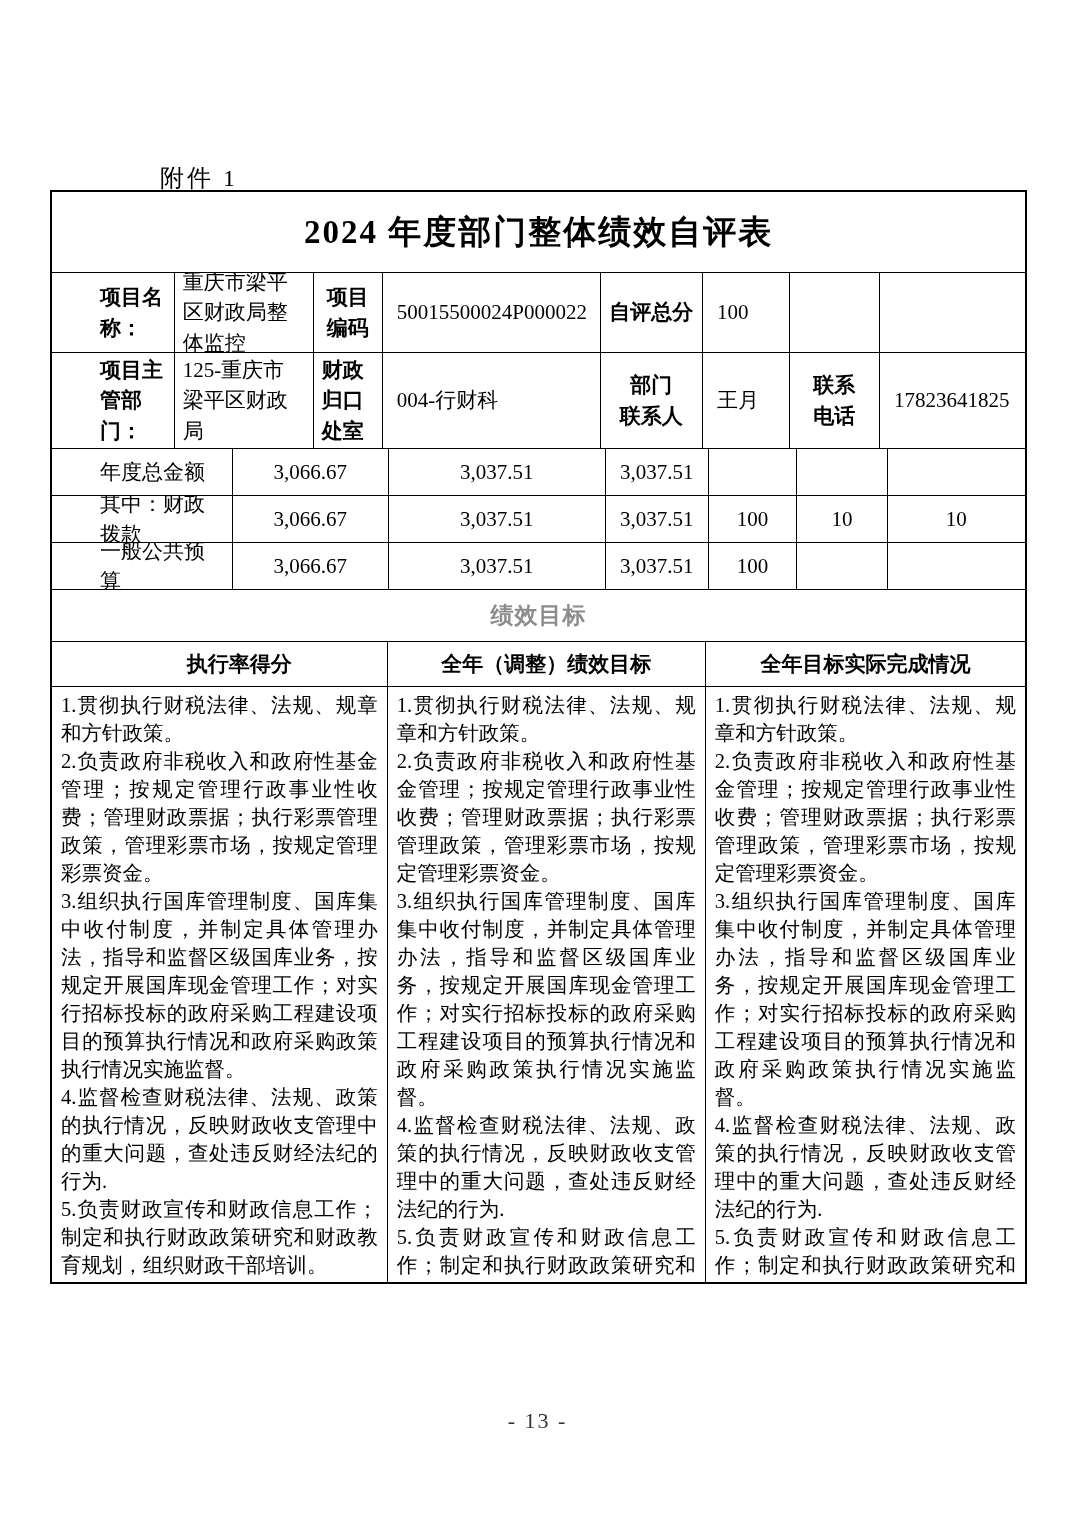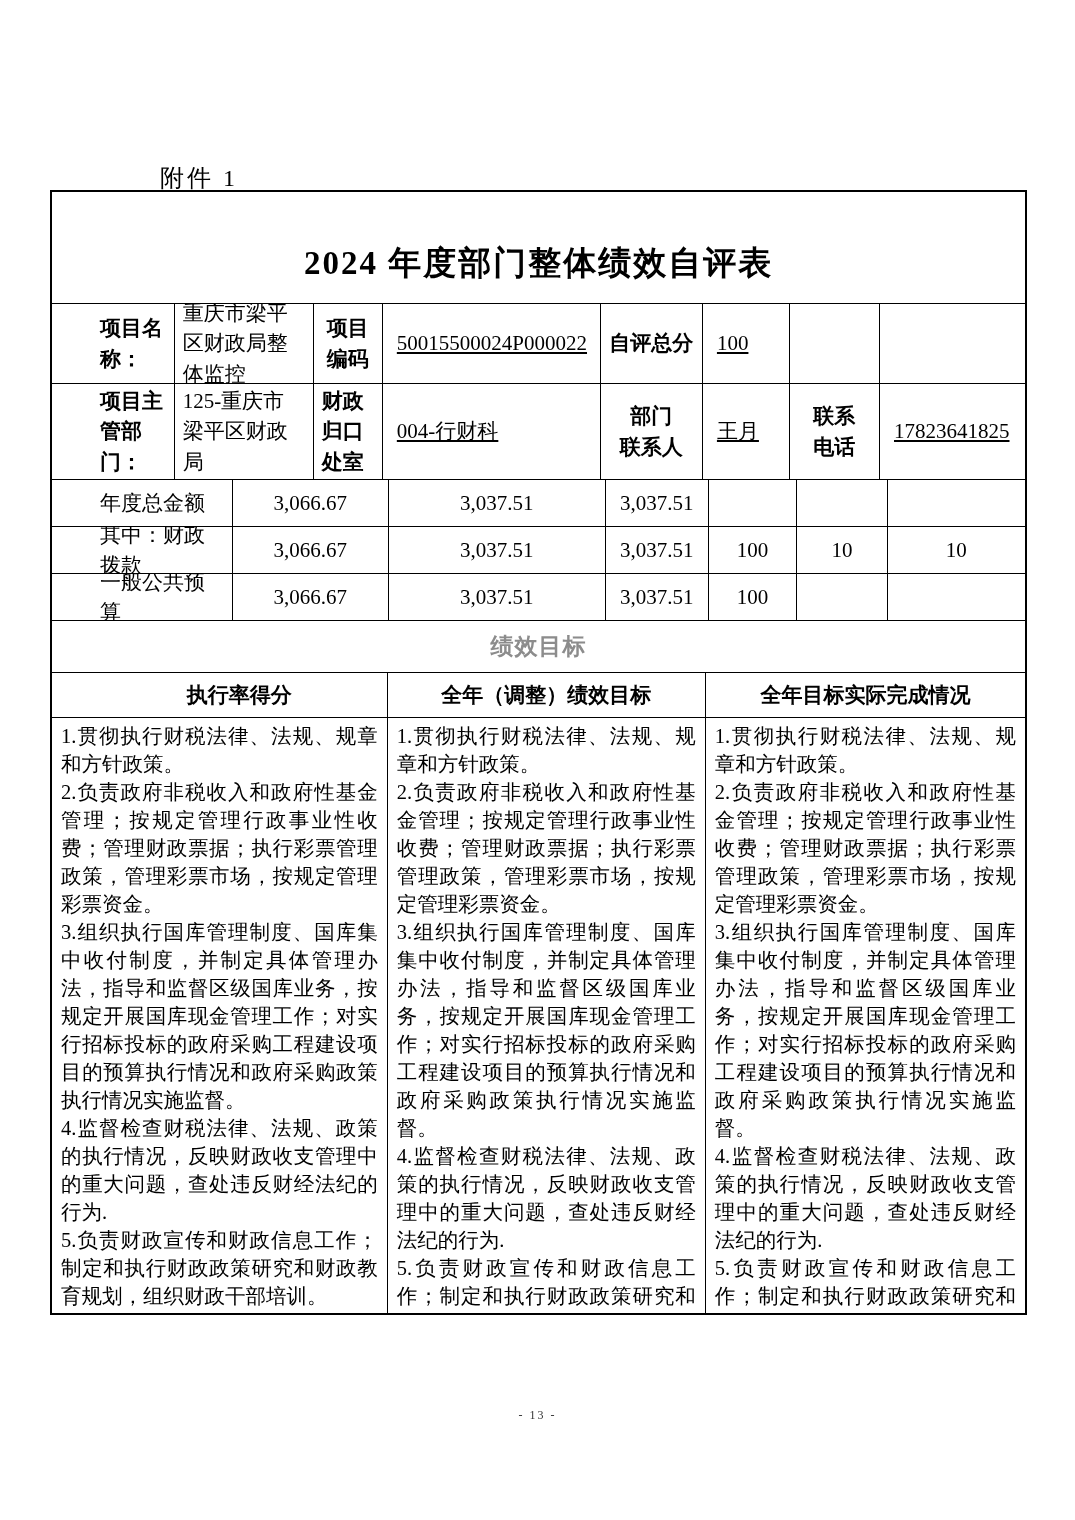--- a/index.html
+++ b/index.html
@@ -14,31 +14,31 @@
     position:absolute; left:160px; top:144px;
     font-size:24px; letter-spacing:3px;margin-top:18px;
   }
 
   .doc-table {
     position:absolute; left:50px; top:190px; width:977px;
     border:2px solid #000; background:#fff;
   }
 
   .row { display:flex; border-top:1px solid #000; }
-  .row:first-child { border-top:none;margin-top:31px; }
+  .row:first-child { border-top:none; }
   .c {
     border-left:1px solid #000;
     display:flex; align-items:center;
     padding:2px 8px; font-size:21px; line-height:1.45;
     white-space:pre-line; overflow:hidden;
   }
   .c:first-child { border-left:none;padding-left:48px; }
   .b { font-weight:bold; }
   .ctr { justify-content:center; text-align:center; }
-  .pad14 { padding-left:14px;text-decoration:underline; }
+  .pad14 { padding-left:14px; }
 
   .title-row {
     height:80px; align-items:center; justify-content:center;
     display:flex; font-size:33px; font-weight:bold; letter-spacing:2px;
   }
 
   .sect-head {
     height:50px; display:flex; align-items:center; justify-content:center;
     font-family:"Liberation Sans","DejaVu Sans",sans-serif;
     font-weight:bold; font-size:23px; color:#8c8c8c; letter-spacing:1px;
@@ -46,21 +46,21 @@
   .sect-head.goals { height:52px; }
 
   .goals-body .c {
     align-items:flex-start; padding:4px 9px 0 9px;
     font-size:20.5px; line-height:28px;
     text-align:justify; text-justify:inter-character;
   }
 
   .footer {
     position:absolute; left:0; width:100%; top:1408px;
-    text-align:center; font-size:12px; letter-spacing:2px; color:#333;
+    text-align:center; font-size:22px; letter-spacing:2px; color:#333;
   }
 </style>
 </head>
 <body>
 
 <div class="attachment">附件 1</div>
 
 <div class="doc-table">
 
   <div class="row title-row">2024 年度部门整体绩效自评表</div>

